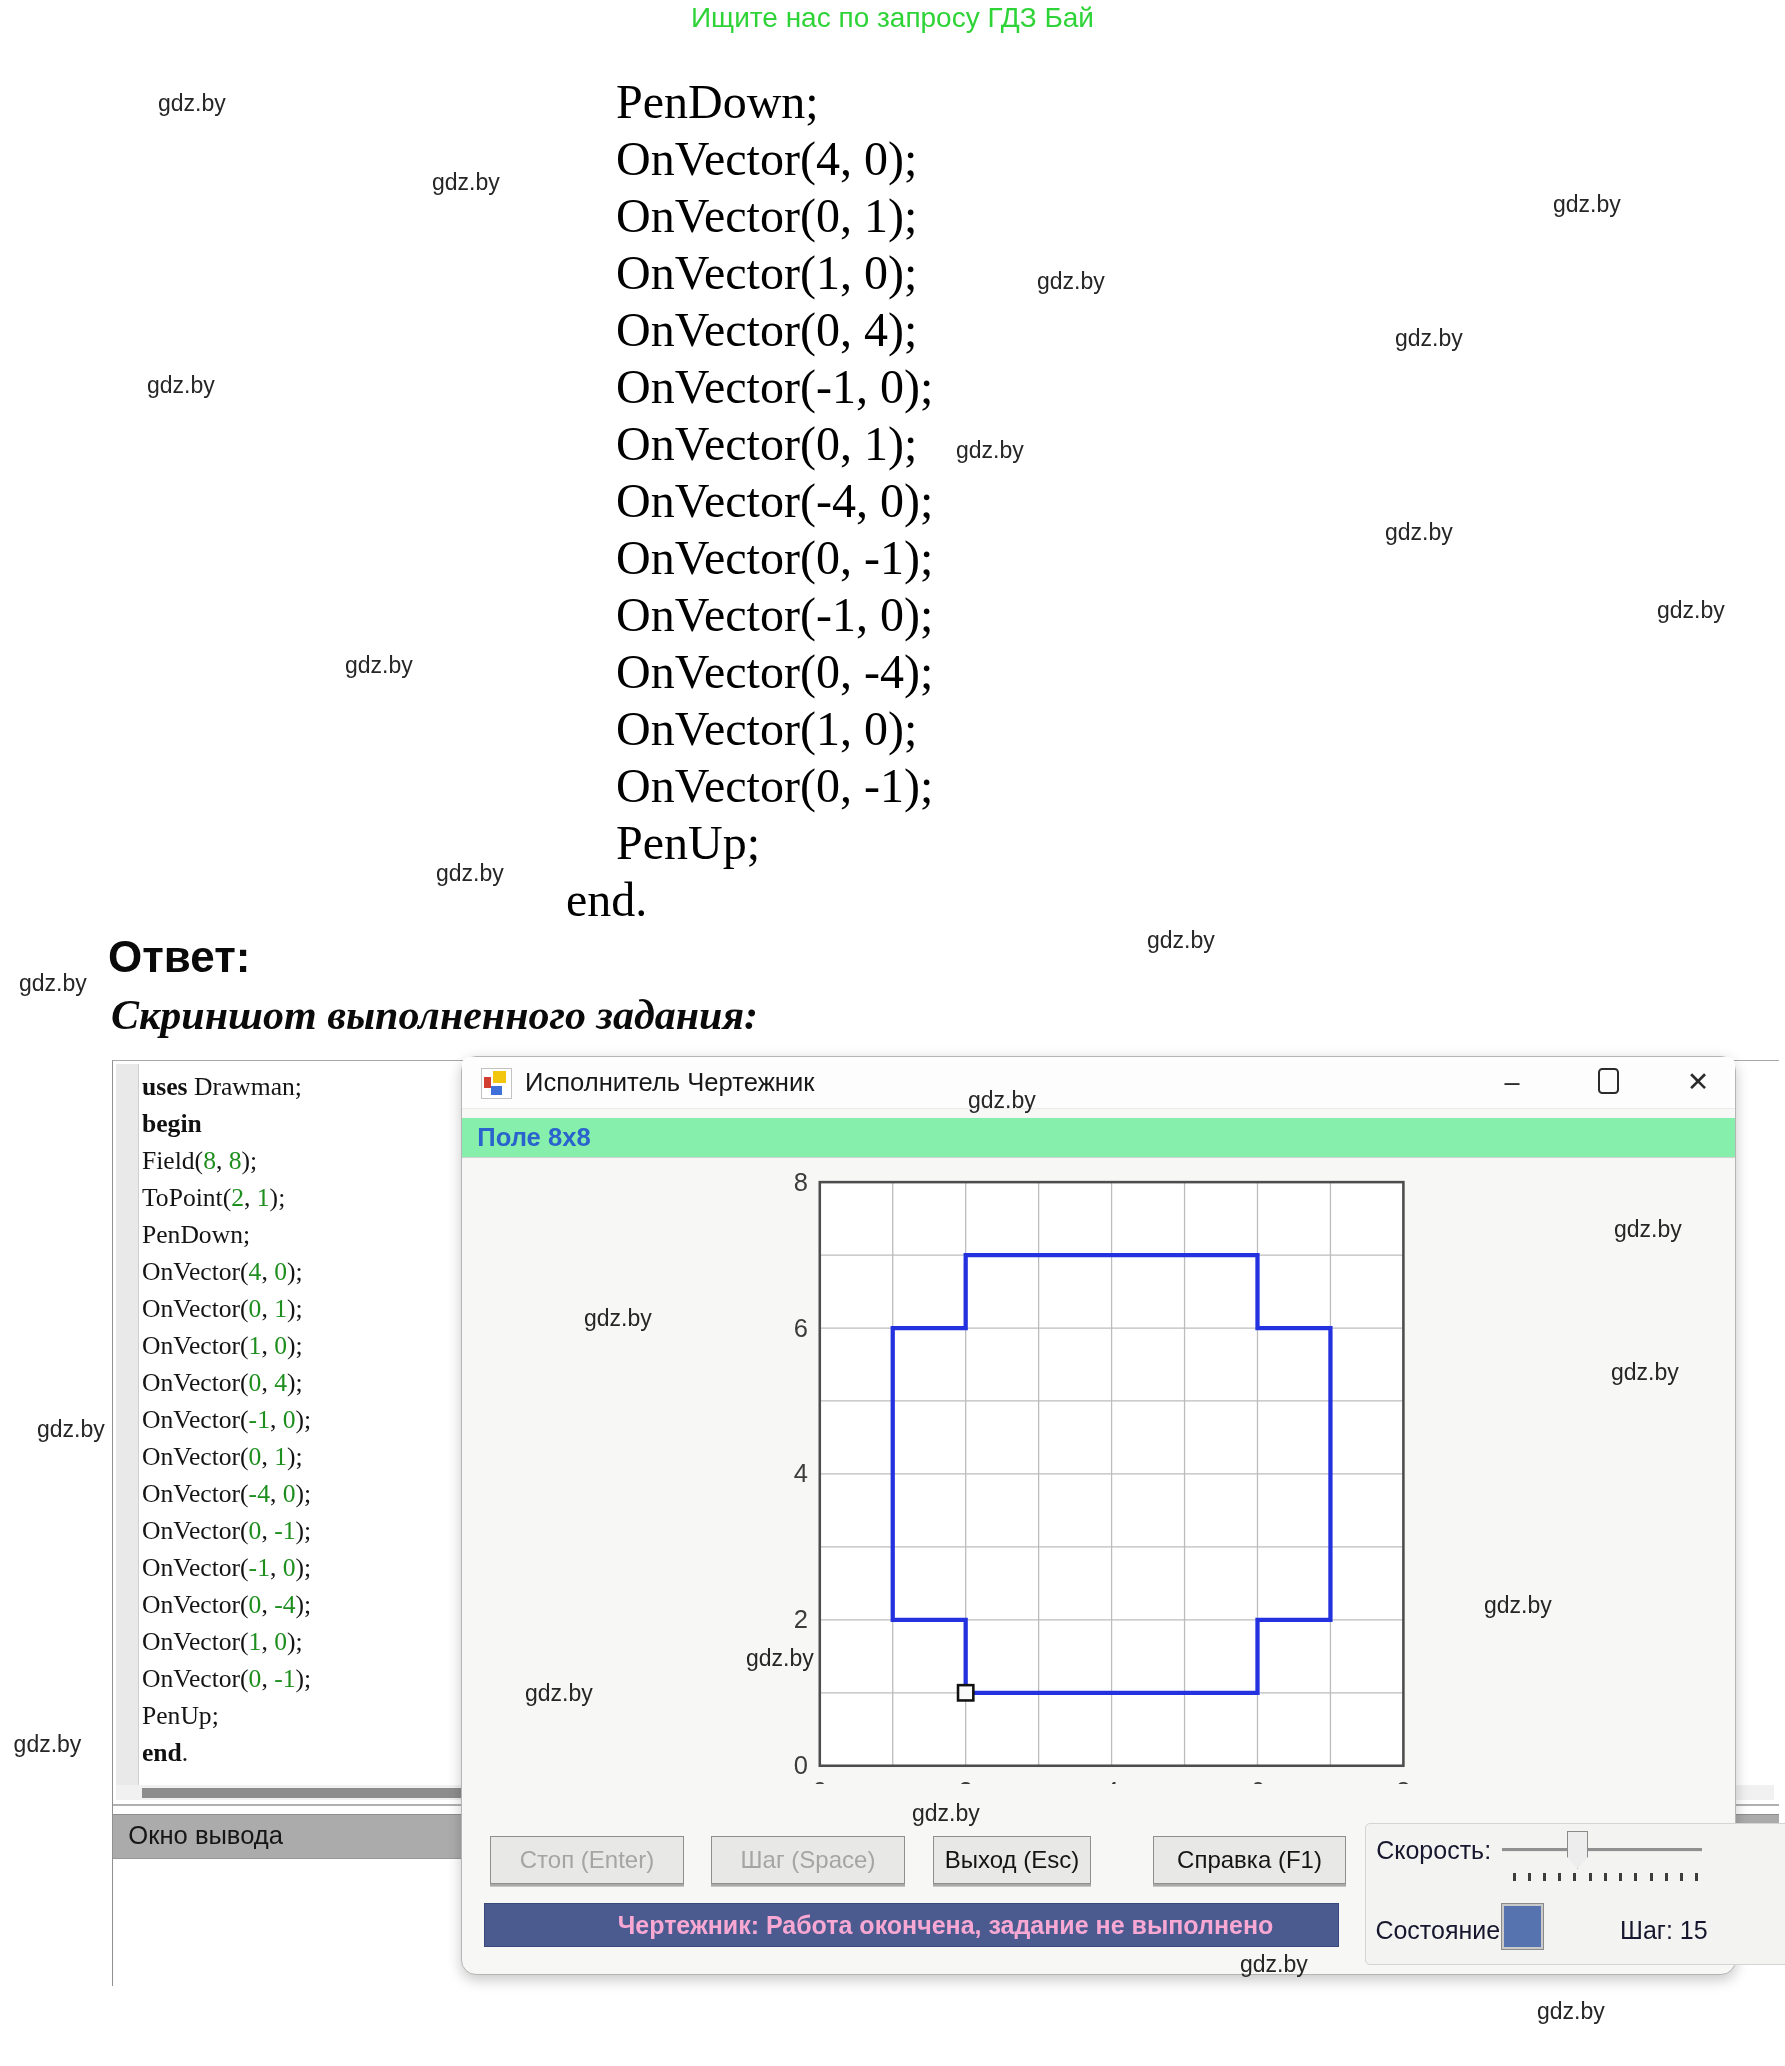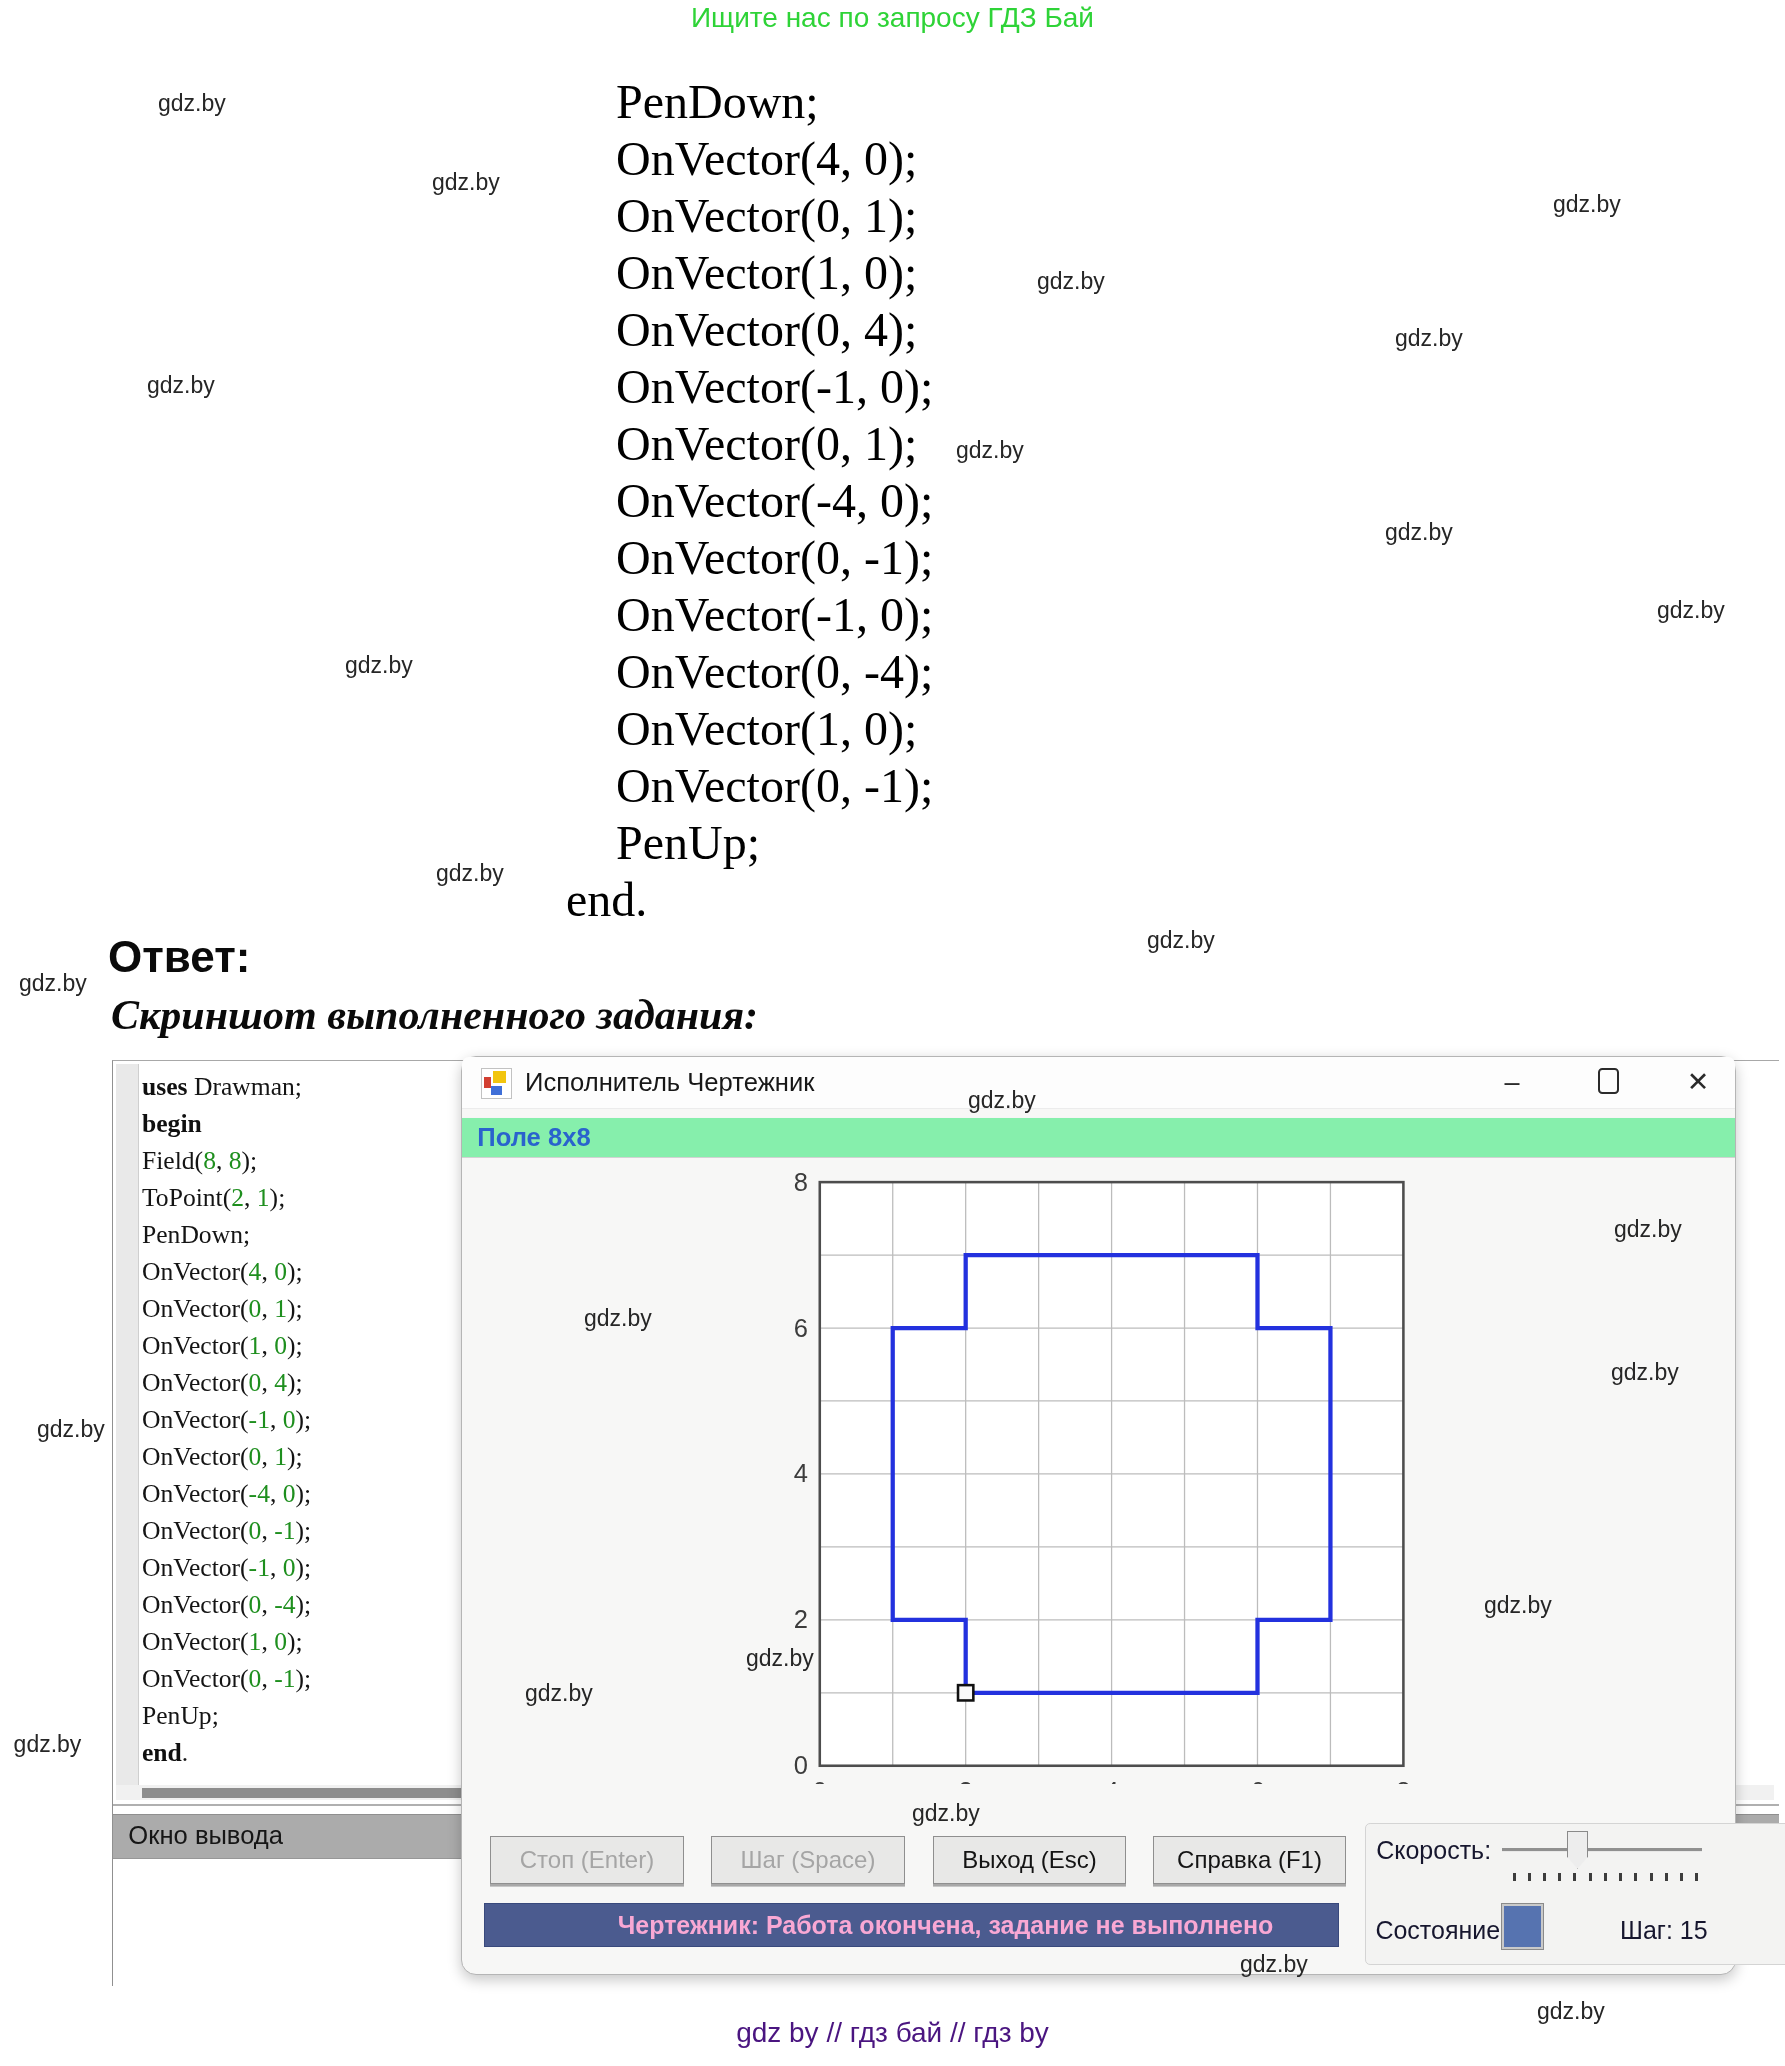--- a/index.html
+++ b/index.html
@@ -183,21 +183,21 @@
       <text x="404.8" y="758.6" text-anchor="middle" font-size="30" fill="#3c3c3c" class="plot-label">4</text>
       <text x="576.2" y="758.6" text-anchor="middle" font-size="30" fill="#3c3c3c" class="plot-label">6</text>
       <text x="747.6" y="758.6" text-anchor="middle" font-size="30" fill="#3c3c3c" class="plot-label">8</text>
       <polyline points="233.4,632.9 576.2,632.9 576.2,547.2 661.9,547.2 661.9,204.4 576.2,204.4 576.2,118.7 233.4,118.7 233.4,204.4 147.7,204.4 147.7,547.2 233.4,547.2 233.4,632.9" fill="none" stroke="#2331de" stroke-width="5" stroke-linejoin="miter"></polyline>
       <rect x="224.4" y="623.9" width="18" height="18" fill="#fafafa" stroke="#111111" stroke-width="3"></rect>
     </svg>
 
   <div id="buttons-layer">
       <button class="dlg-btn disabled" style="left: 490px; width: 194px;">Стоп (Enter)</button>
       <button class="dlg-btn disabled" style="left: 711px; width: 194px;">Шаг (Space)</button>
-      <button class="dlg-btn enabled" style="left: 933px; width: 193px;">Выход (Esc)</button>
+      <button class="dlg-btn enabled" style="left: 933px; width: 158px;">Выход (Esc)</button>
       <button class="dlg-btn enabled" style="left: 1153px; width: 193px;">Справка (F1)</button>
     </div>
 
   <div class="status-bar">
     <span>Чертежник: Работа окончена, задание не выполнено</span>
   </div>
 
   <div class="group-panel">
     <div class="speed-label">Скорость:</div>
     <div class="slider-track"></div>
@@ -215,21 +215,20 @@
         <div class="tick" style="left: 284px;"></div>
         <div class="tick" style="left: 299px;"></div>
         <div class="tick" style="left: 314px;"></div>
         <div class="tick" style="left: 329px;"></div>
       </div>
     <div class="state-label">Состояние:</div>
     <div class="state-square"></div>
     <div class="step-text">Шаг: 15</div>
   </div>
 
-  <div class="purple-footer">gdz by  //  гдз бай  //  гдз by</div>
 
   <div class="wm-layer" id="wm-layer">
       <span class="wm" style="left: 158px; top: 90px;">gdz.by</span>
       <span class="wm" style="left: 432px; top: 169px;">gdz.by</span>
       <span class="wm" style="left: 1553px; top: 191px;">gdz.by</span>
       <span class="wm" style="left: 1037px; top: 268px;">gdz.by</span>
       <span class="wm" style="left: 1395px; top: 325px;">gdz.by</span>
       <span class="wm" style="left: 147px; top: 372px;">gdz.by</span>
       <span class="wm" style="left: 956px; top: 437px;">gdz.by</span>
       <span class="wm" style="left: 1385px; top: 519px;">gdz.by</span>

